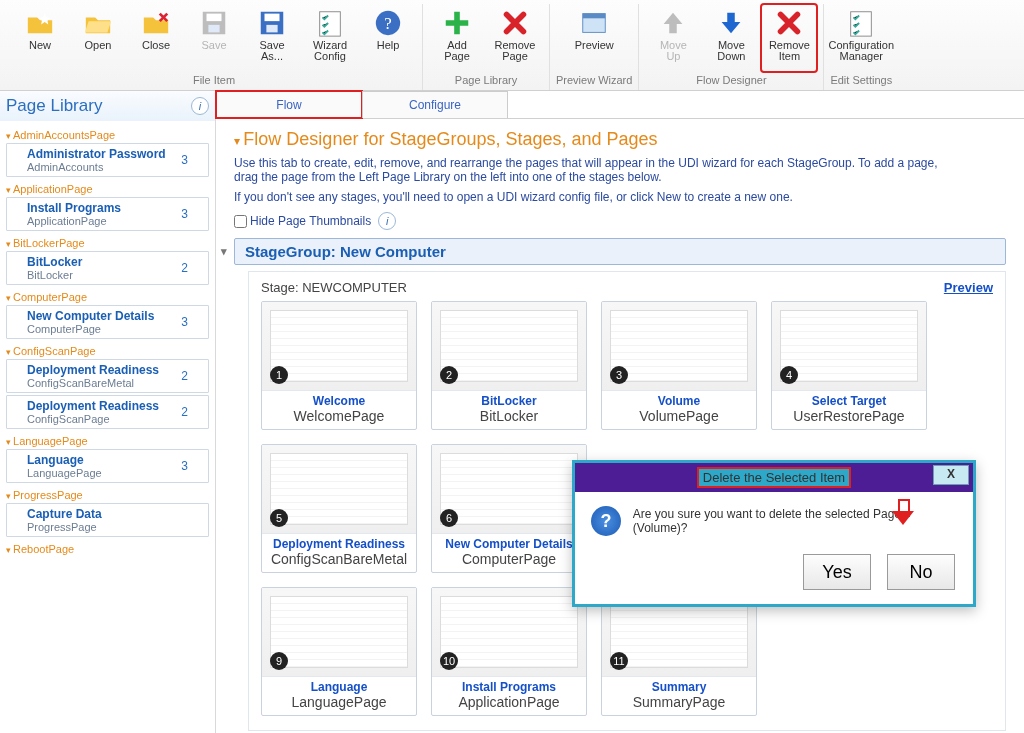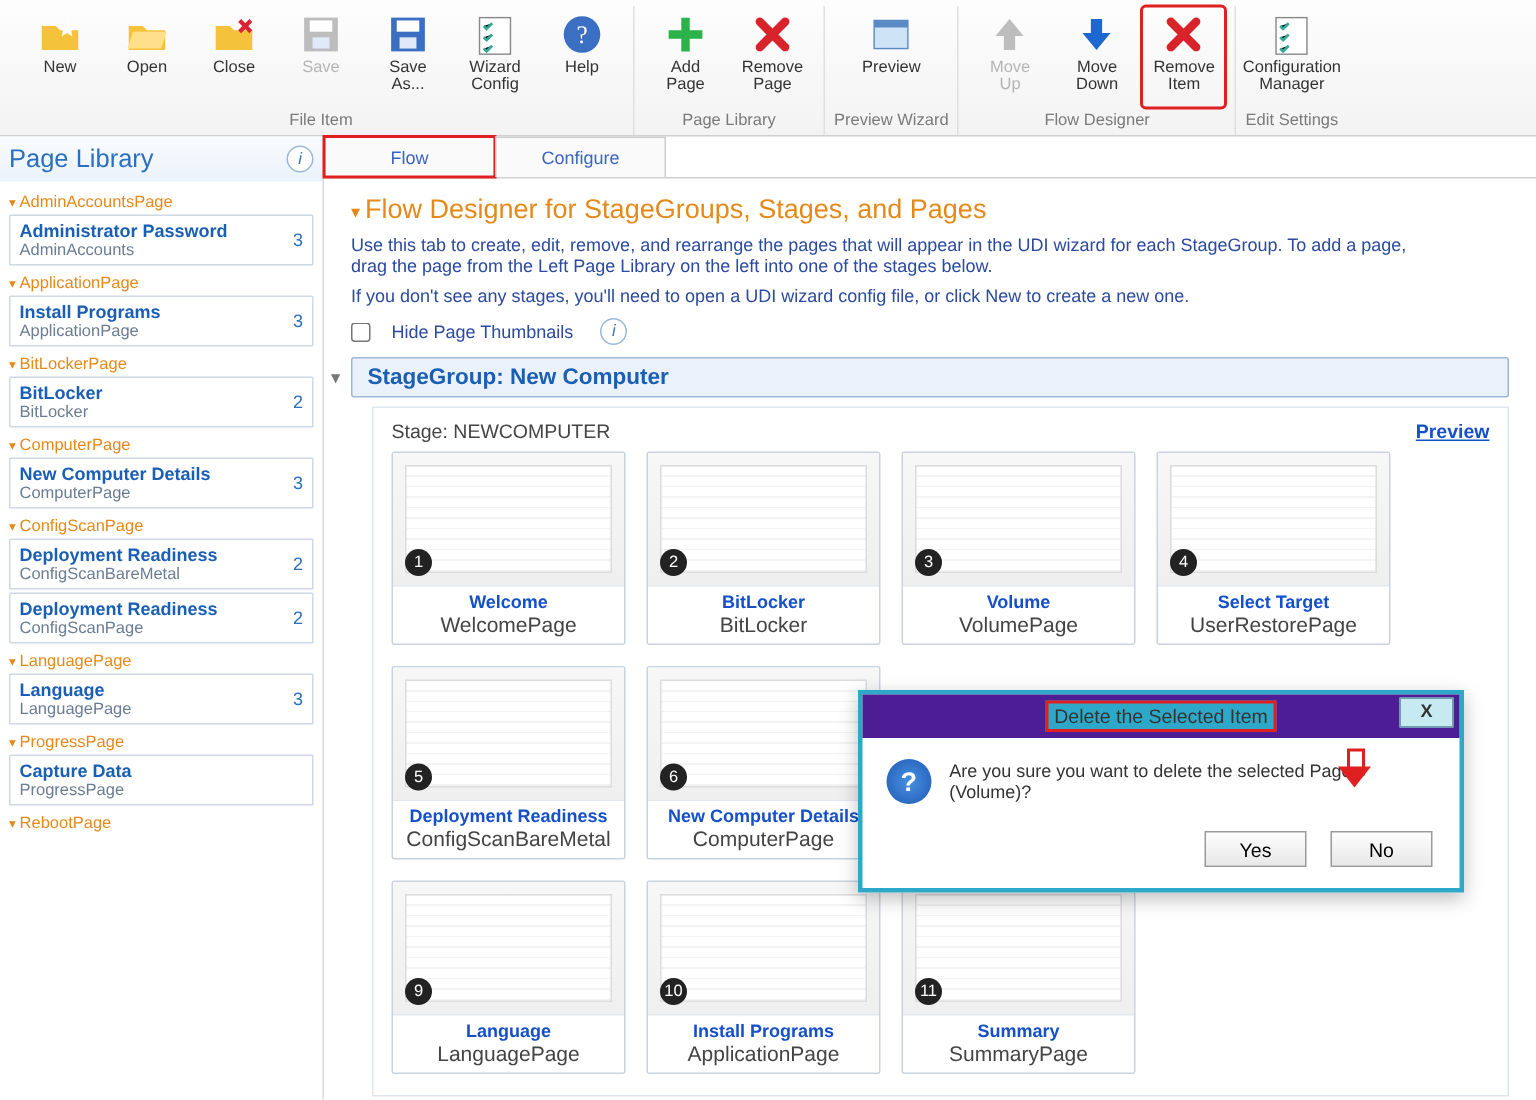--- a/index.html
+++ b/index.html
@@ -13,33 +13,33 @@
 .glabel{font-size:11px;color:#7a7a7a;margin:2px 0 4px}
 .hl-red{outline:2px solid #e02020;outline-offset:-1px}
 .hl-red2{border:2px solid #e02020}
 .body{display:flex;height:650px}
 .left{width:215px;border-right:1px solid #d9d9d9;display:flex;flex-direction:column}
 .lhdr{display:flex;align-items:center;justify-content:space-between;background:linear-gradient(#fafcff,#e9f2fb);color:#2a6fc0;font-size:17px;padding:5px 6px}
 .info{width:16px;height:16px;border-radius:50%;border:1px solid #9bb8d8;display:inline-flex;align-items:center;justify-content:center;font-style:italic;color:#3a72b5;font-size:11px;background:#fff}
 .ltree{overflow-y:auto;flex:1;padding:2px 6px 6px}
 .cat{color:#e58a1a;font-size:11px;cursor:default;margin:6px 0 2px}
 .cat::before{content:"▾ ";color:#e58a1a;font-size:9px}
-.card{border:1px solid #cfd9e6;border-radius:1px;padding:3px 6px;margin:2px 0;display:flex;justify-content:space-between;align-items:center;background:#fff}
+.card{border:1px solid #cfd9e6;border-radius:1px;padding:3px 20px;margin:2px 0;display:flex;justify-content:space-between;align-items:center;background:#fff}
 .card .t{color:#1a5fb4;font-weight:600;font-size:12px}
 .card .s{color:#6b7d93;font-size:11px}
 .card .n{color:#2a6fc0;font-size:12px;margin-left:6px}
 .right{flex:1;display:flex;flex-direction:column}
 .tabs{display:flex;border-bottom:1px solid #d0d0d0}
-.tab{width:110px;text-align:center;padding:6px 1px;font-size:12px;color:#3a64c4;border:1px solid #ccc;border-bottom:0;background:#fafafa}
+.tab{width:110px;text-align:center;padding:6px 17px;font-size:12px;color:#3a64c4;border:1px solid #ccc;border-bottom:0;background:#fafafa}
 .tabs .sp{flex:1}
 .mainpane{position:relative;flex:1;overflow:auto;padding:10px 18px}
 .h1{color:#e58a1a;font-size:18px}
 .h1::before{content:"▾ ";color:#e58a1a;font-size:12px}
 .intro{color:#2b4aa0;font-size:12px;margin:6px 0;max-width:720px}
-.chkrow{display:flex;align-items:center;gap:14px;margin:8px 0;color:#2b4aa0}
+.chkrow{display:flex;align-items:center;gap:3px;margin:8px 0;color:#2b4aa0}
 .chkrow input{margin:0}
 .sg{border:1px solid #9db7d8;background:#eaf1fb;border-radius:2px;padding:4px 10px;color:#1a5fb4;font-size:15px;font-weight:600;position:relative;margin-bottom:6px}
 .sg::before{content:"▾";position:absolute;left:-14px;top:6px;color:#777;font-size:11px}
 .stage{border:1px solid #dfe6ee;background:#fff;margin-left:14px;padding:8px 12px 14px}
 .stagehdr{display:flex;justify-content:space-between;align-items:center;margin-bottom:6px}
 .stagehdr .t{font-weight:400;color:#444;font-size:13px}
 .stagehdr .p{color:#1550c8;font-weight:700;text-decoration:underline;font-size:13px}
 .grid{display:grid;grid-template-columns:repeat(4,156px);gap:14px}
 .pcard{border:1px solid #c9d3df;background:#fff;border-radius:2px;display:flex;flex-direction:column;align-items:center}
 .pcard .thumb{width:100%;height:88px;background:linear-gradient(#f7f7f7,#efefef);position:relative;border-bottom:1px solid #e3e8ef}
@@ -47,21 +47,21 @@
 .badge{position:absolute;left:8px;bottom:6px;width:18px;height:18px;border-radius:50%;background:#222;color:#fff;font-size:11px;display:flex;align-items:center;justify-content:center;z-index:2}
 .pcard .title{color:#1550c8;font-weight:700;font-size:12px;margin-top:3px}
 .pcard .sub{color:#444;font-size:14px;margin-bottom:5px}
 .dlg{position:absolute;left:572px;top:460px;width:398px;border:3px solid #2ea8c9;background:#fff;box-shadow:0 4px 12px rgba(0,0,0,.25);z-index:50}
 .dlgtitle{background:#4c1d95;padding:4px 6px;display:flex;align-items:center;justify-content:center;position:relative}
 .dlgtitle .tt{background:#2ea8c9;font-size:13px;padding:1px 4px}
 .dlgtitle .x{position:absolute;right:4px;top:2px;width:34px;height:18px;background:#c7e9f2;border:1px solid #6aa0b0;text-align:center;font-weight:700;font-size:12px;line-height:16px}
 .dlgbody{padding:14px 16px;display:flex;align-items:center;gap:12px;font-size:12px;color:#333}
 .qicon{width:30px;height:30px;border-radius:50%;background:radial-gradient(#4a8fe0,#1d5bb5);color:#fff;display:flex;align-items:center;justify-content:center;font-size:18px;font-weight:700}
 .dlgbtns{display:flex;justify-content:flex-end;gap:16px;padding:4px 18px 14px}
-.dbtn{width:68px;height:24px;border:1px solid #9a9a9a;background:linear-gradient(#fdfdfd,#e8e8e8);font-size:13px}
+.dbtn{width:68px;height:36px;border:1px solid #9a9a9a;background:linear-gradient(#fdfdfd,#e8e8e8);font-size:18px}
 .redarrow{position:absolute;left:892px;top:499px;width:22px;height:28px;z-index:60}
 .redarrow::before{content:"";position:absolute;left:6px;top:0;width:8px;height:14px;border:2px solid #e02020}
 .redarrow::after{content:"";position:absolute;left:0;top:12px;border-left:11px solid transparent;border-right:11px solid transparent;border-top:14px solid #e02020}
 svg{display:block}
 </style>
 </head>
 <body>
 
 <div class="ribbon" id="ribbon">
     <div class="rgroup">

